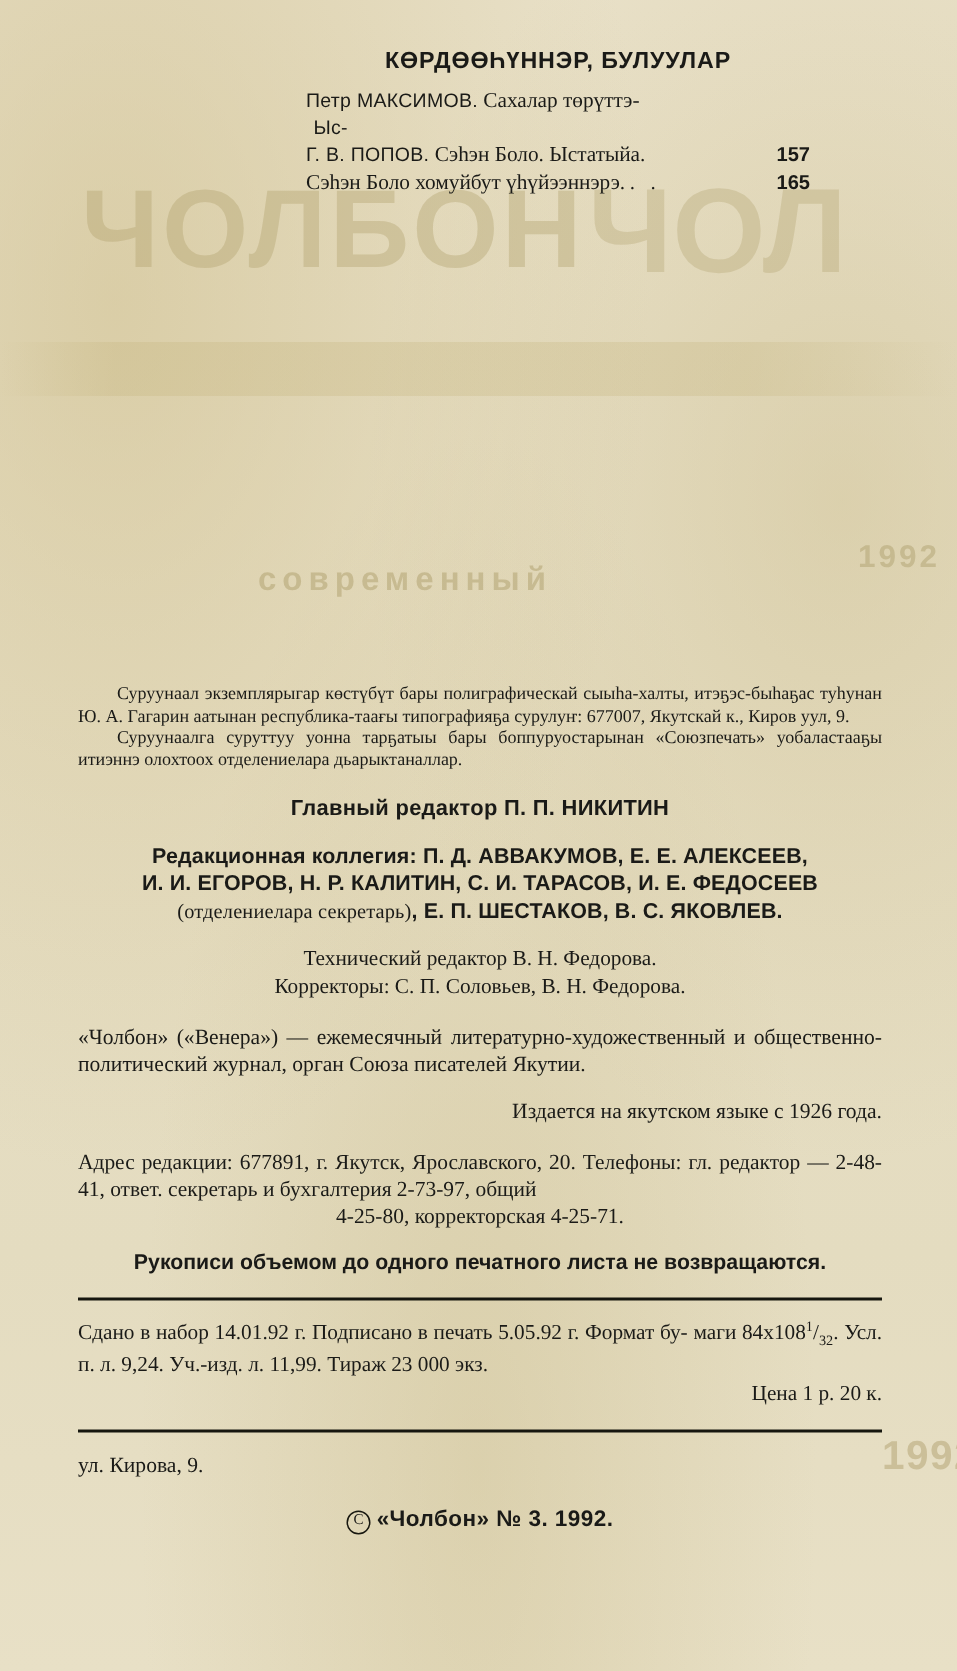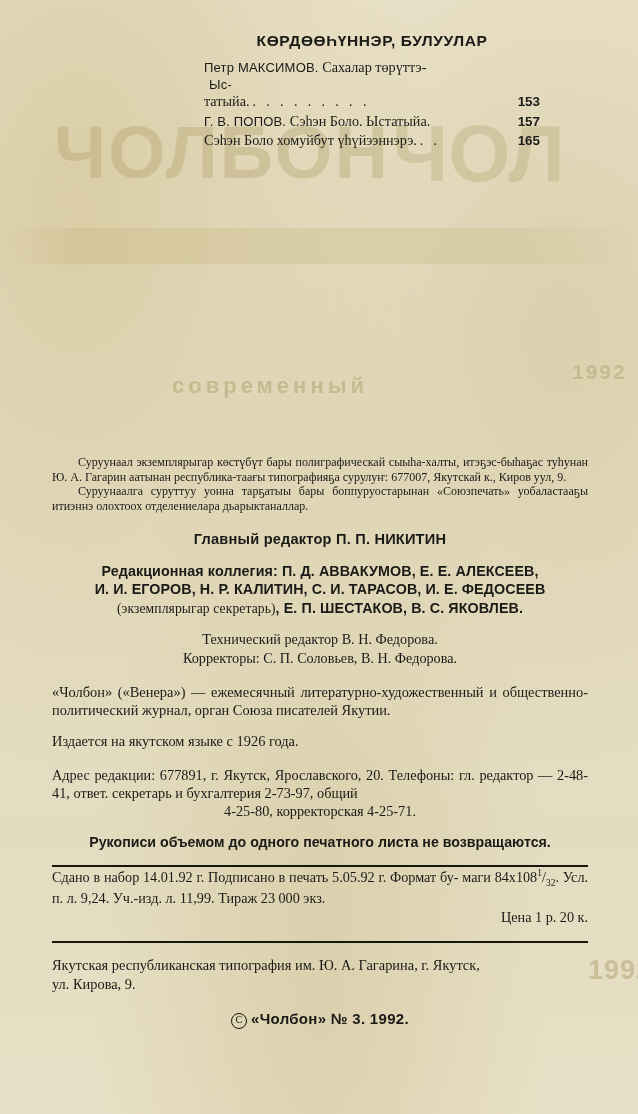--- a/index.html
+++ b/index.html
@@ -184,21 +184,21 @@
     line-height: 1.3;
   }
   .about {
     margin-top: 16px;
     font-size: 14.4px;
     line-height: 1.25;
     text-align: justify;
   }
   .lang {
     margin-top: 14px;
-    text-align: left;
+    text-align: right;
     font-size: 14.4px;
   }
   .addr {
     margin-top: 16px;
     font-size: 14.3px;
     line-height: 1.26;
     text-align: justify;
   }
   .addr .lastline {
     text-align: center;
@@ -210,21 +210,21 @@
     font-family: "Liberation Sans", sans-serif;
     font-weight: bold;
     font-size: 14.2px;
   }
   .rule {
     border: 0;
     border-top: 2.2px solid #16160f;
     margin: 15px 0 0 0;
   }
   .print-info {
-    margin-top: 0;
+    margin-top: 12px;
     font-size: 14.2px;
     line-height: 1.3;
     text-align: justify;
   }
   .print-info .c {
     display: block;
     text-align: right;
   }
   .typog {
     margin-top: 13px;
@@ -288,25 +288,20 @@
     <div class="toc-entry">
       <div class="toc-row">
         <span class="text">
           <span class="author">Петр МАКСИМОВ.</span>
           <span class="ttl">Сахалар төрүттэ-</span>
         </span>
       </div>
       <div class="toc-row">
         <span class="author" style="padding-left:5px">Ыс-</span>
       </div>
-      <div class="toc-row">
-        <span class="text ttl">татыйа.</span>
-        <span class="leaders">. . . . . . . . .</span>
-        <span class="pageno">153</span>
-      </div>
     </div>
 
     <div class="toc-entry">
       <div class="toc-row">
         <span class="text">
           <span class="author">Г. В. ПОПОВ.</span>
           <span class="ttl">Сэһэн Боло. Ыстатыйа.</span>
         </span>
         <span class="leaders"></span>
         <span class="pageno">157</span>
@@ -326,21 +321,21 @@
 
     <p class="p ind">Суруунаал экземплярыгар көстүбүт бары полиграфическай сыыһа-халты, итэҕэс-быһаҕас туһунан Ю. А. Гагарин аатынан республика-таағы типографияҕа сурулуҥ: 677007, Якутскай к., Киров уул, 9.</p>
     <p class="p ind">Суруунаалга суруттуу уонна тарҕатыы бары боппуруостарынан «Союзпечать» уобаластааҕы итиэннэ олохтоох отделениелара дьарыктаналлар.</p>
 
     <div class="staff">Главный редактор П. П. НИКИТИН</div>
 
     <div class="board">
       <span>Редакционная коллегия:</span>
       <span>П. Д. АВВАКУМОВ, Е. Е. АЛЕКСЕЕВ,</span><br>
       <span>И. И. ЕГОРОВ, Н. Р. КАЛИТИН, С. И. ТАРАСОВ, И. Е. ФЕДОСЕЕВ</span><br>
-      <span class="thin">(экземплярыгар секретарь)</span><span>, Е. П. ШЕСТАКОВ, В. С. ЯКОВЛЕВ.</span>
+      <span class="thin">(отделениелара секретарь)</span><span>, Е. П. ШЕСТАКОВ, В. С. ЯКОВЛЕВ.</span>
     </div>
 
     <div class="tech">
       <div>Технический редактор В. Н. Федорова.</div>
       <div>Корректоры: С. П. Соловьев, В. Н. Федорова.</div>
     </div>
 
     <p class="p about">«Чолбон» («Венера») — ежемесячный литературно-художественный и общественно-политический журнал, орган Союза писателей Якутии.</p>
 
     <div class="lang">Издается на якутском языке с 1926 года.</div>
@@ -357,21 +352,20 @@
 
     <div class="print-info">
       <span>Сдано в набор 14.01.92 г. Подписано в печать 5.05.92 г. Формат бу-</span>
       <span>маги 84х108</span><sup class="frac">1</sup>/<sub class="frac">32</sub><span>. Усл. п. л. 9,24. Уч.-изд. л. 11,99. Тираж 23 000 экз.</span>
       <span class="c">Цена 1 р. 20 к.</span>
     </div>
 
     <hr class="rule">
 
     <div class="typog">
-      <span>Якутская республиканская типография им. Ю. А. Гагарина, г. Якутск,</span>
       <span class="c">ул. Кирова, 9.</span>
     </div>
 
     <div class="copyright">
       <span class="cmark">C</span><span>«Чолбон» № 3. 1992.</span>
     </div>
 
   </div>
 </div>
 

